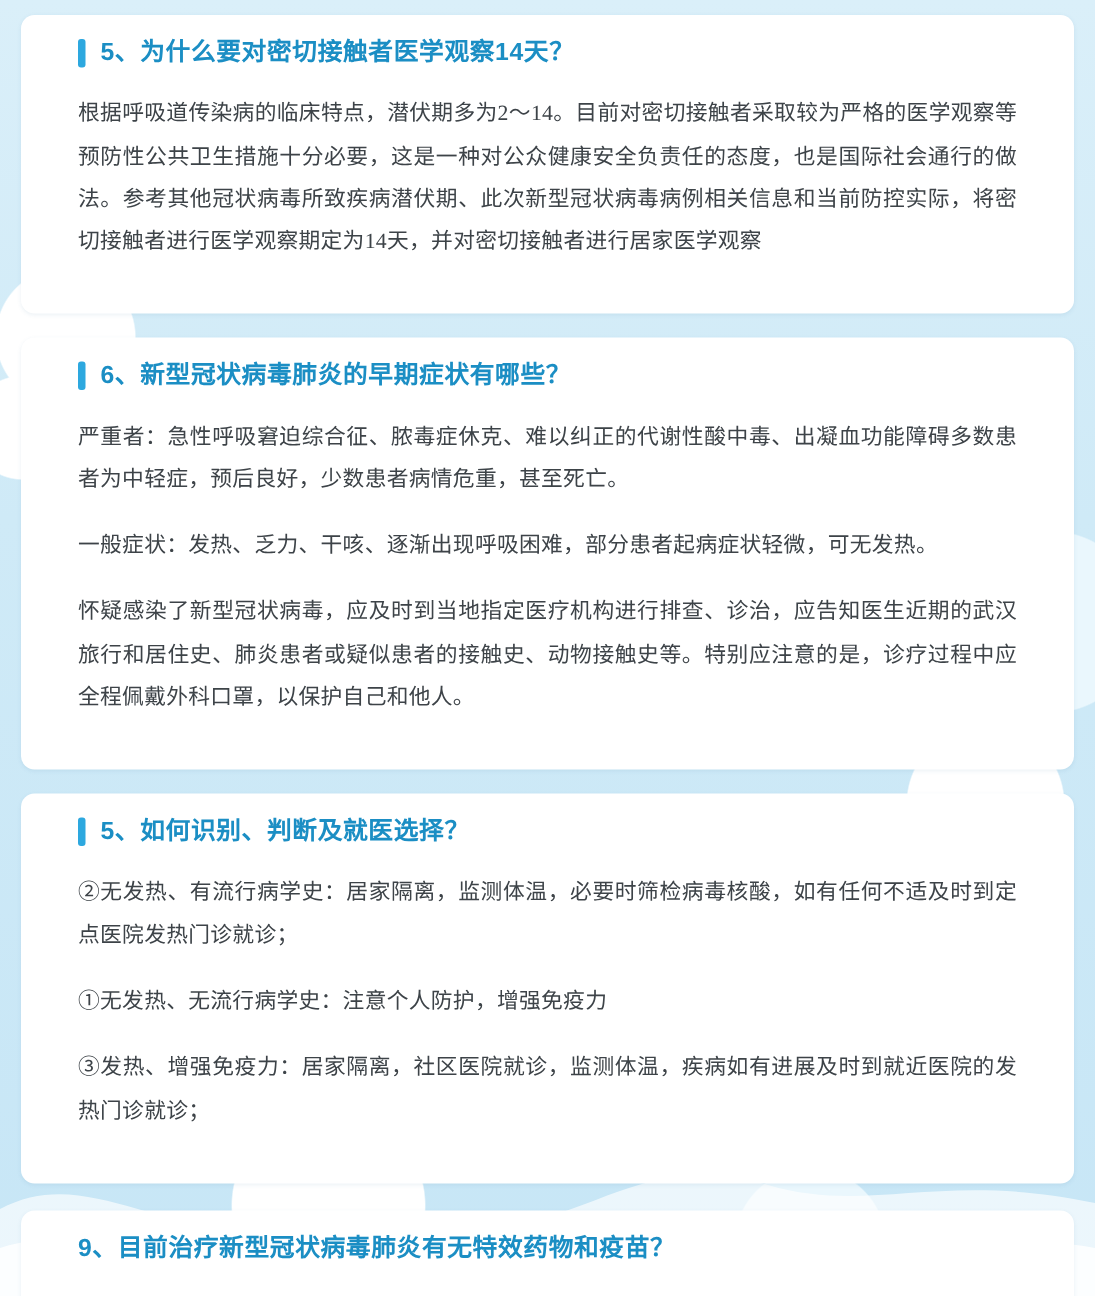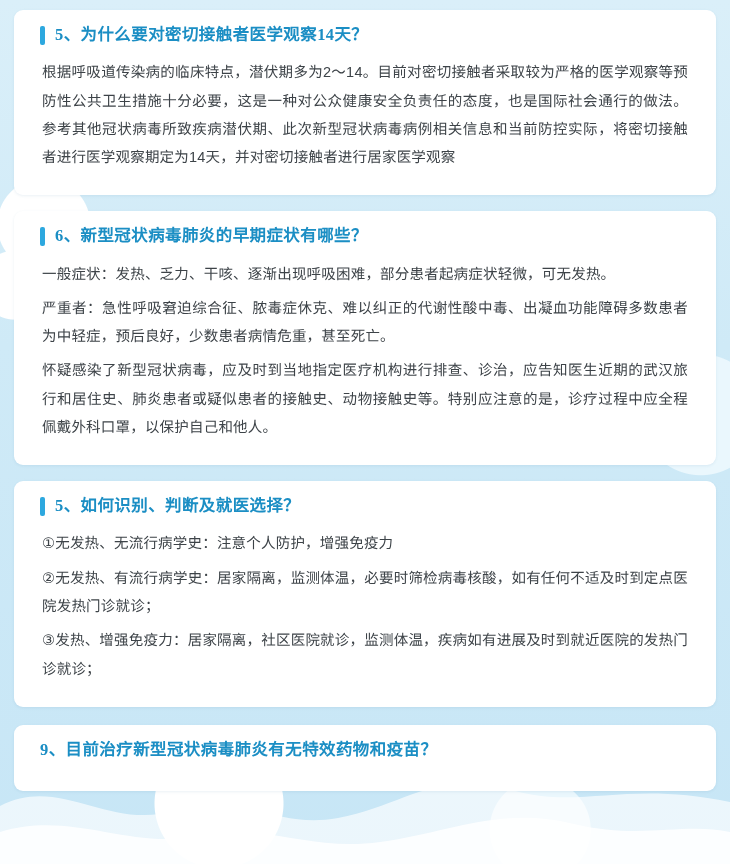--- a/index.html
+++ b/index.html
@@ -49,22 +49,21 @@
     border-radius: 9px;
     padding: 14px 22px 18px 22px;
     margin-bottom: 16px;
     box-shadow: 0 1px 3px rgba(60,120,160,0.10);
   }
   .card.spaced-top { margin-top: 18px; }
 
   .q-title {
     display: flex;
     align-items: flex-start;
-    margin: 0 0 12px 4px;
-    font-family: Liberation Serif, serif;
+    margin: 0 0 12px 16px;
   }
   .q-bar {
     flex: 0 0 auto;
     width: 5px;
     height: 19px;
     background: #2da8df;
     border-radius: 2px;
     margin-right: 10px;
     margin-top: 2px;
   }
@@ -76,21 +75,21 @@
     letter-spacing: 0.4px;
   }
 
   .body-text {
     font-size: 14.5px;
     line-height: 1.95;
     color: #3d4348;
     text-align: justify;
     letter-spacing: 0.2px;
   }
-  .body-text p { margin: 6px; }
+  .body-text p { margin: 16px; font-family: Liberation Serif, serif; }
 
   
   .fade-end {
     position: relative;
   }
 </style>
 </head>
 <body>
 
 <div id="bg-layer"></div>
@@ -110,34 +109,34 @@
       <p class="fade-end">根据呼吸道传染病的临床特点，潜伏期多为2～14。目前对密切接触者采取较为严格的医学观察等预防性公共卫生措施十分必要，这是一种对公众健康安全负责任的态度，也是国际社会通行的做法。参考其他冠状病毒所致疾病潜伏期、此次新型冠状病毒病例相关信息和当前防控实际，将密切接触者进行医学观察期定为14天，并对密切接触者进行居家医学观察</p>
     </div>
   </section>
 
   <section class="card">
     <div class="q-title">
       <span class="q-bar"></span>
       <span class="q-text">6、新型冠状病毒肺炎的早期症状有哪些？</span>
     </div>
     <div class="body-text">
+      <p>严重者：急性呼吸窘迫综合征、脓毒症休克、难以纠正的代谢性酸中毒、出凝血功能障碍多数患者为中轻症，预后良好，少数患者病情危重，甚至死亡。</p>
       <p>一般症状：发热、乏力、干咳、逐渐出现呼吸困难，部分患者起病症状轻微，可无发热。</p>
-      <p>严重者：急性呼吸窘迫综合征、脓毒症休克、难以纠正的代谢性酸中毒、出凝血功能障碍多数患者为中轻症，预后良好，少数患者病情危重，甚至死亡。</p>
       <p>怀疑感染了新型冠状病毒，应及时到当地指定医疗机构进行排查、诊治，应告知医生近期的武汉旅行和居住史、肺炎患者或疑似患者的接触史、动物接触史等。特别应注意的是，诊疗过程中应全程佩戴外科口罩，以保护自己和他人。</p>
     </div>
   </section>
 
   <section class="card">
     <div class="q-title">
       <span class="q-bar"></span>
       <span class="q-text">5、如何识别、判断及就医选择？</span>
     </div>
     <div class="body-text">
+      <p>②无发热、有流行病学史：居家隔离，监测体温，必要时筛检病毒核酸，如有任何不适及时到定点医院发热门诊就诊；</p>
       <p>①无发热、无流行病学史：注意个人防护，增强免疫力</p>
-      <p>②无发热、有流行病学史：居家隔离，监测体温，必要时筛检病毒核酸，如有任何不适及时到定点医院发热门诊就诊；</p>
       <p>③发热、增强免疫力：居家隔离，社区医院就诊，监测体温，疾病如有进展及时到就近医院的发热门诊就诊；</p>
     </div>
   </section>
 
 
   <section class="card spaced-top">
     <div class="q-title">
 
       <span class="q-text">9、目前治疗新型冠状病毒肺炎有无特效药物和疫苗？</span>
     </div>

